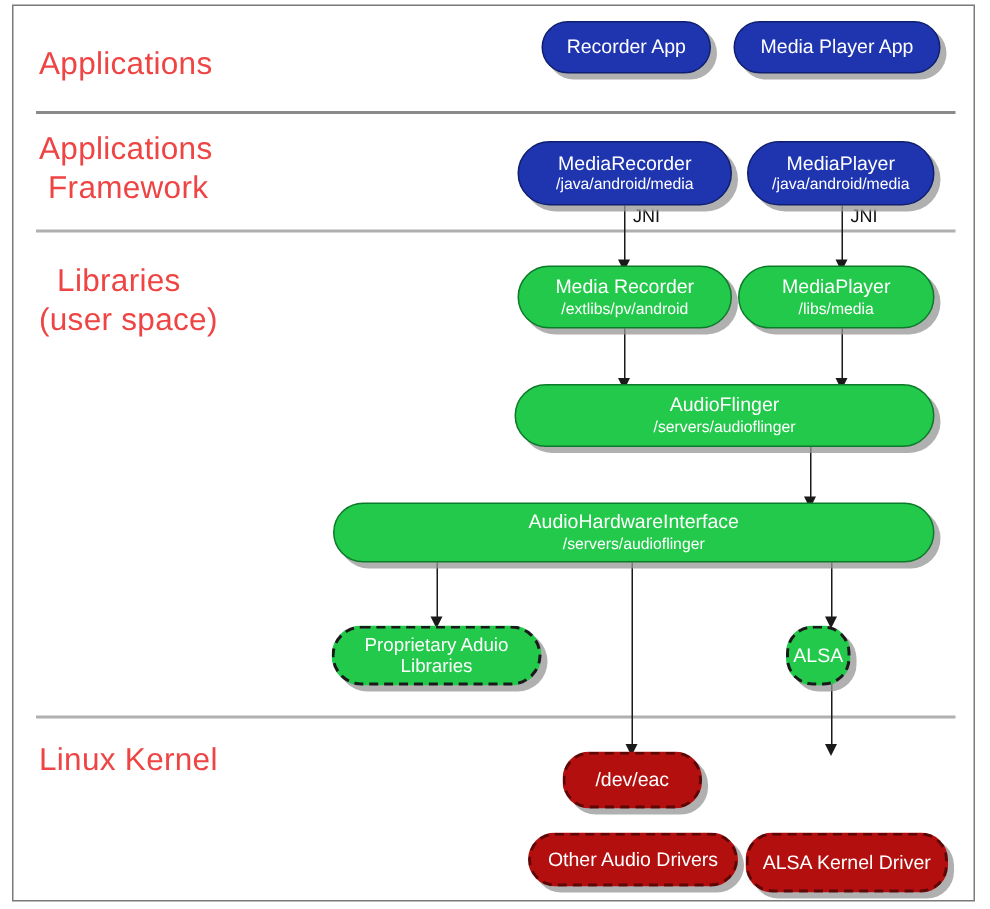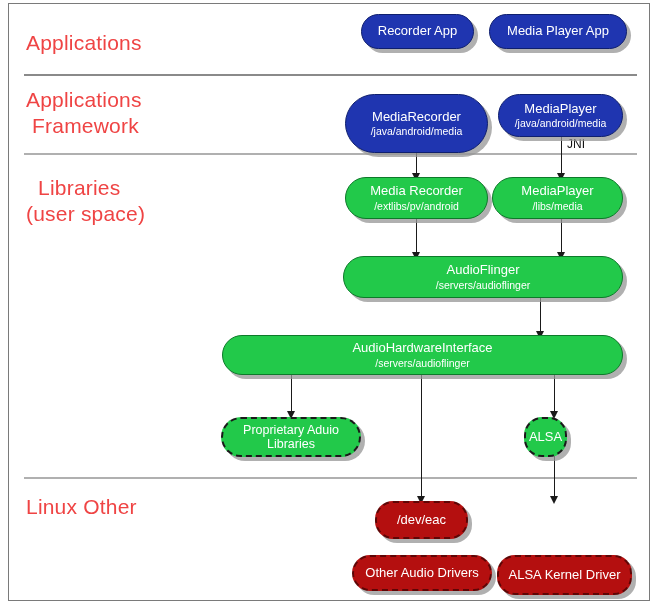--- a/index.html
+++ b/index.html
@@ -116,21 +116,21 @@
 
   <div class="divider dark" style="left:24px; top:74px; width:613px;"></div>
   <div class="divider" style="left:24px; top:153px; width:613px;"></div>
   <div class="divider" style="left:24px; top:477px; width:613px;"></div>
 
   <div class="layer-label" style="left: 26px; top: 30px; white-space: pre;">Applications</div>
   <div class="layer-label" style="left: 26px; top: 87px; white-space: pre;">Applications
  Framework</div>
   <div class="layer-label" style="left: 26px; top: 175px; white-space: pre;">  Libraries
 (user space)</div>
-  <div class="layer-label" style="left: 26px; top: 494px; white-space: pre;">Linux Other</div>
+  <div class="layer-label" style="left: 26px; top: 494px; white-space: pre;">Linux Kernel</div>
 
   <div class="conn" style="left:416px; top:137px; height:39px;"></div>
   <div class="arrow-head" style="left:411.5px; top:173px;"></div>
   <div class="conn-label" style="left:422px; top:137px;">JNI</div>
 
   <div class="conn" style="left:561px; top:137px; height:39px;"></div>
   <div class="arrow-head" style="left:556.5px; top:173px;"></div>
   <div class="conn-label" style="left:567px; top:137px;">JNI</div>
 
   <div class="conn" style="left:416px; top:219px; height:36px;"></div>
@@ -155,21 +155,21 @@
   <div class="arrow-head" style="left:549.5px; top:496px;"></div>
 
   <div class="node blue" style="left:361px; top:14px; width:113px; height:35px;">
     <span class="title">Recorder App</span>
   </div>
 
   <div class="node blue" style="left:489px; top:14px; width:138px; height:35px;">
     <span class="title">Media Player App</span>
   </div>
 
-  <div class="node blue" style="left:345px; top:94px; width:143px; height:59px;">
+  <div class="node blue" style="left:345px; top:94px; width:143px; height:43px;">
     <span class="title">MediaRecorder</span>
     <span class="sub">/java/android/media</span>
   </div>
 
   <div class="node blue" style="left:498px; top:94px; width:125px; height:43px;">
     <span class="title">MediaPlayer</span>
     <span class="sub">/java/android/media</span>
   </div>
 
   <div class="node green" style="left:345px; top:177px; width:143px; height:42px;">

